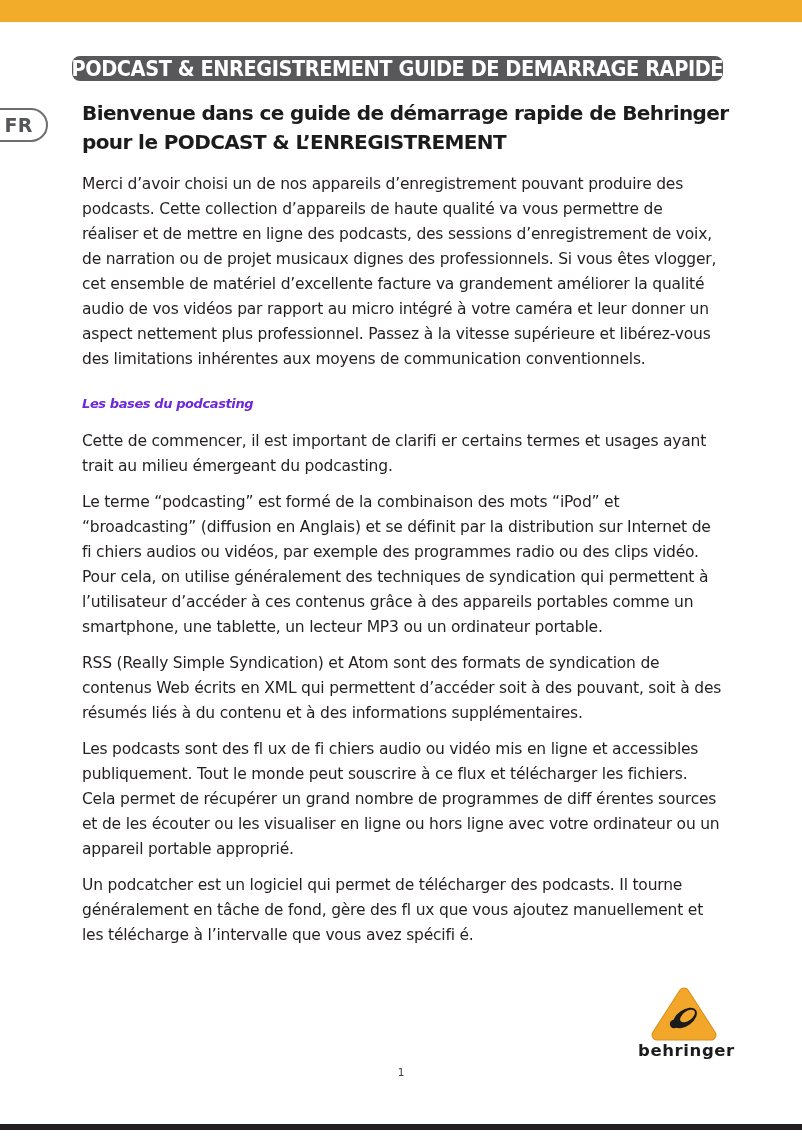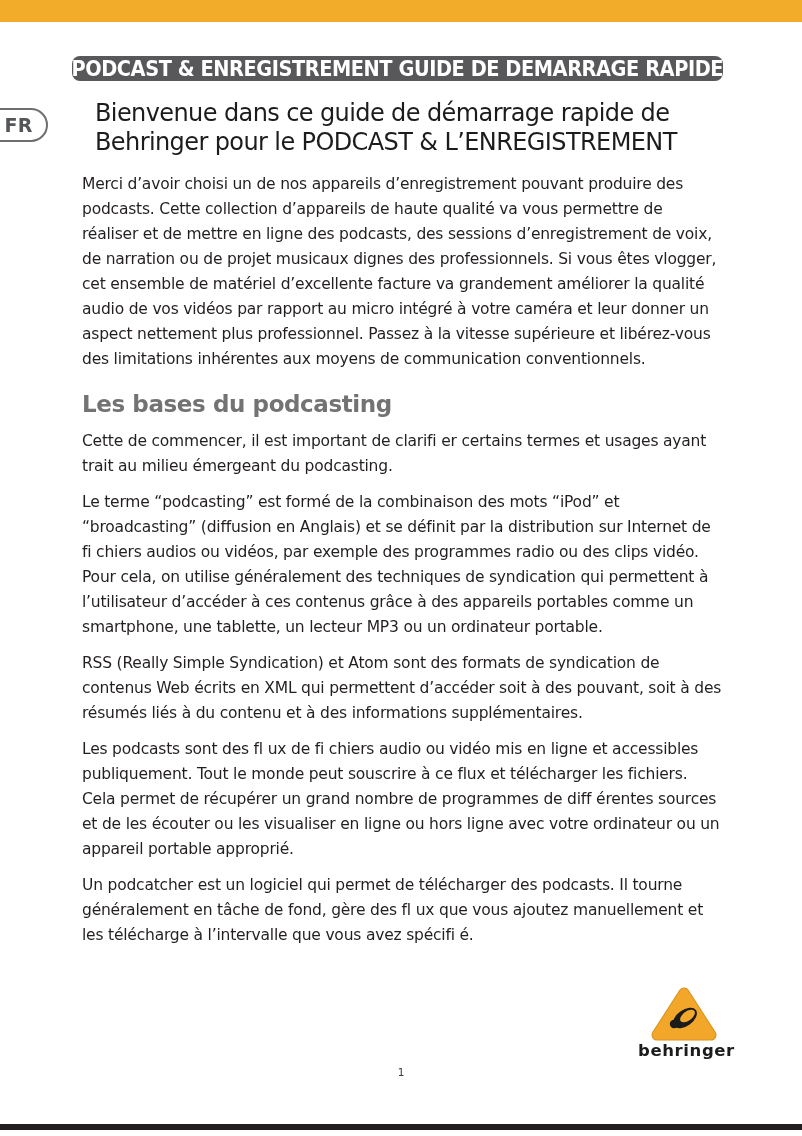--- a/index.html
+++ b/index.html
@@ -42,37 +42,38 @@
     display: flex; align-items: center; justify-content: flex-end;
     padding-right: 13px;
     font-weight: bold; font-size: 19px;
     color: #55565A; letter-spacing: 0.5px;
   }
   .content {
     position: absolute; top: 99px; left: 82px;
     width: 656px;
   }
   .content h1 {
-    font-size: 24px; line-height: 29px;
-    margin: 0 0 15px 13px;
+    font-size: 20px; line-height: 29px;
+    margin: 0 0 15px 0;
     letter-spacing: -0.6px;
-    font-weight: normal;
+    font-weight: bold;
     color: #1c1c1c;
   }
   .content p {
     font-size: 15.5px; line-height: 25px;
     margin: 0 16px 11px 0;
     letter-spacing: -0.2px;
   }
   .content h2 {
-    font-size: 23px; line-height: 24px;
+    font-size: 13px; line-height: 24px;
     margin: 20px 0 13px 0;
     letter-spacing: -0.4px;
     font-weight: bold;
-    color: #737373;
+    color: #6d28d9;
+    font-style: italic;
   }
   .logo {
     position: absolute; left: 638px; top: 986px;
     width: 92px;
     text-align: center;
   }
   .logo svg { display: block; margin: 0 auto; }
   .logo .wordmark {
     font-weight: bold; font-size: 16.5px;
     letter-spacing: 0.6px;

